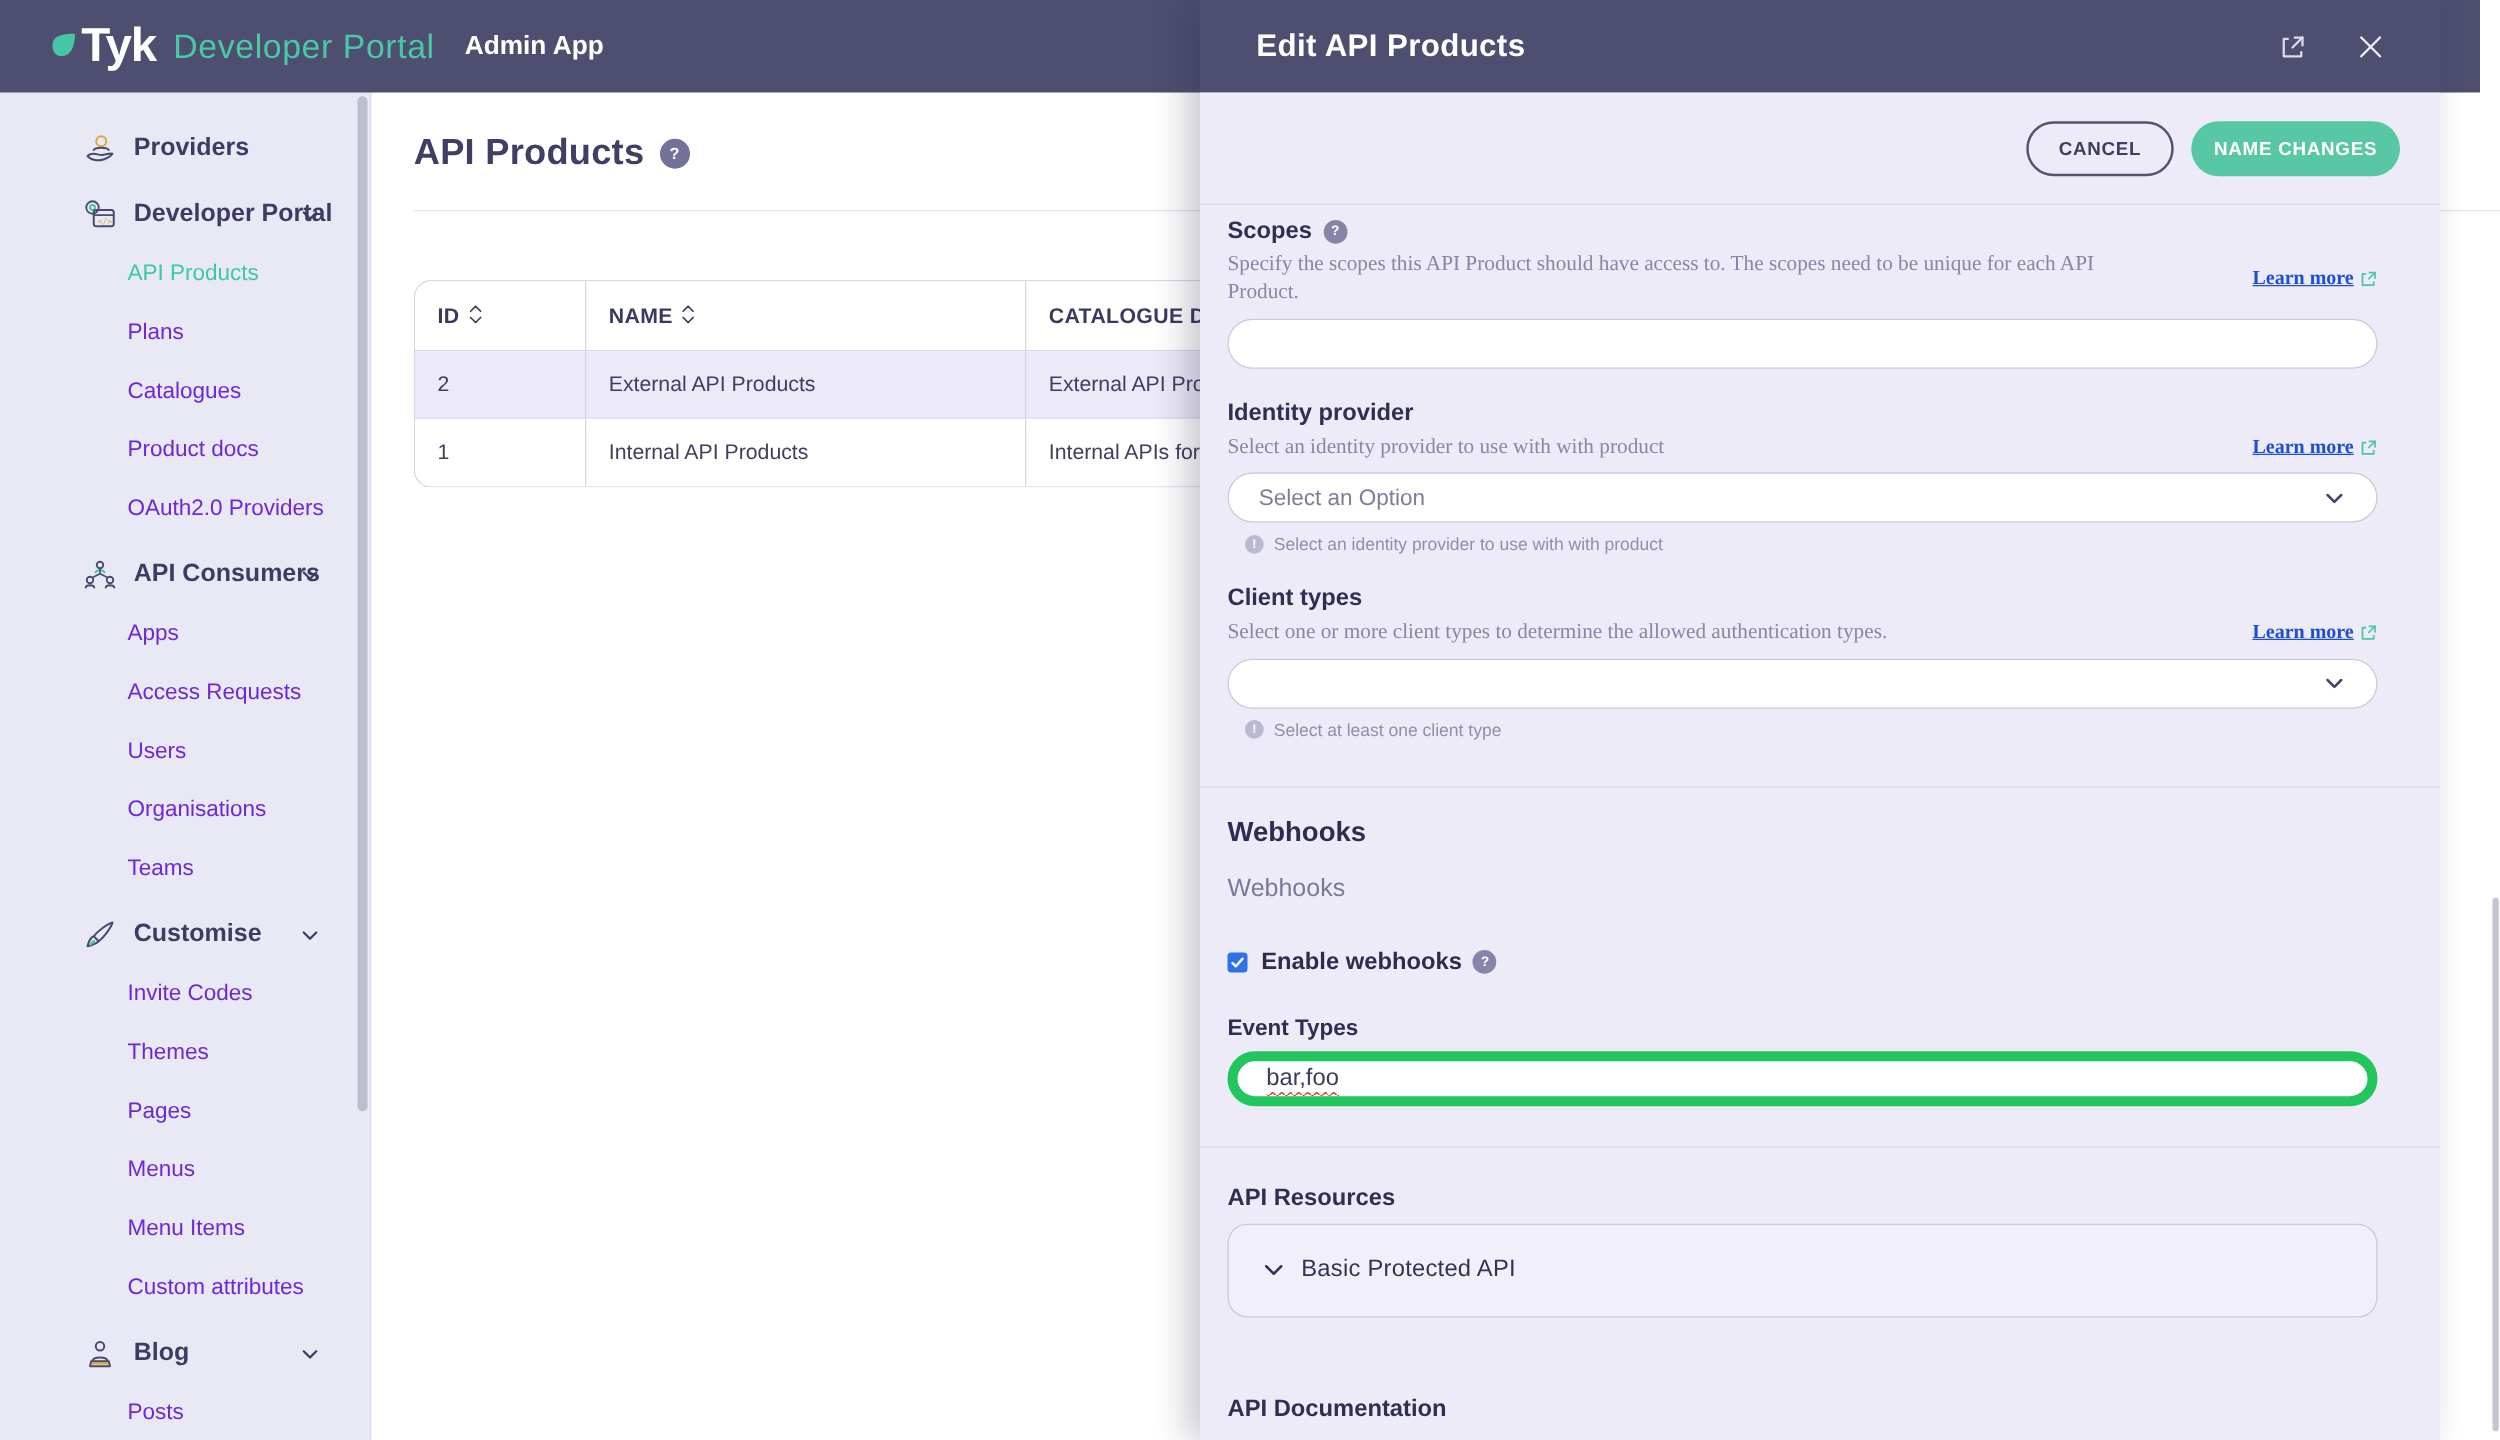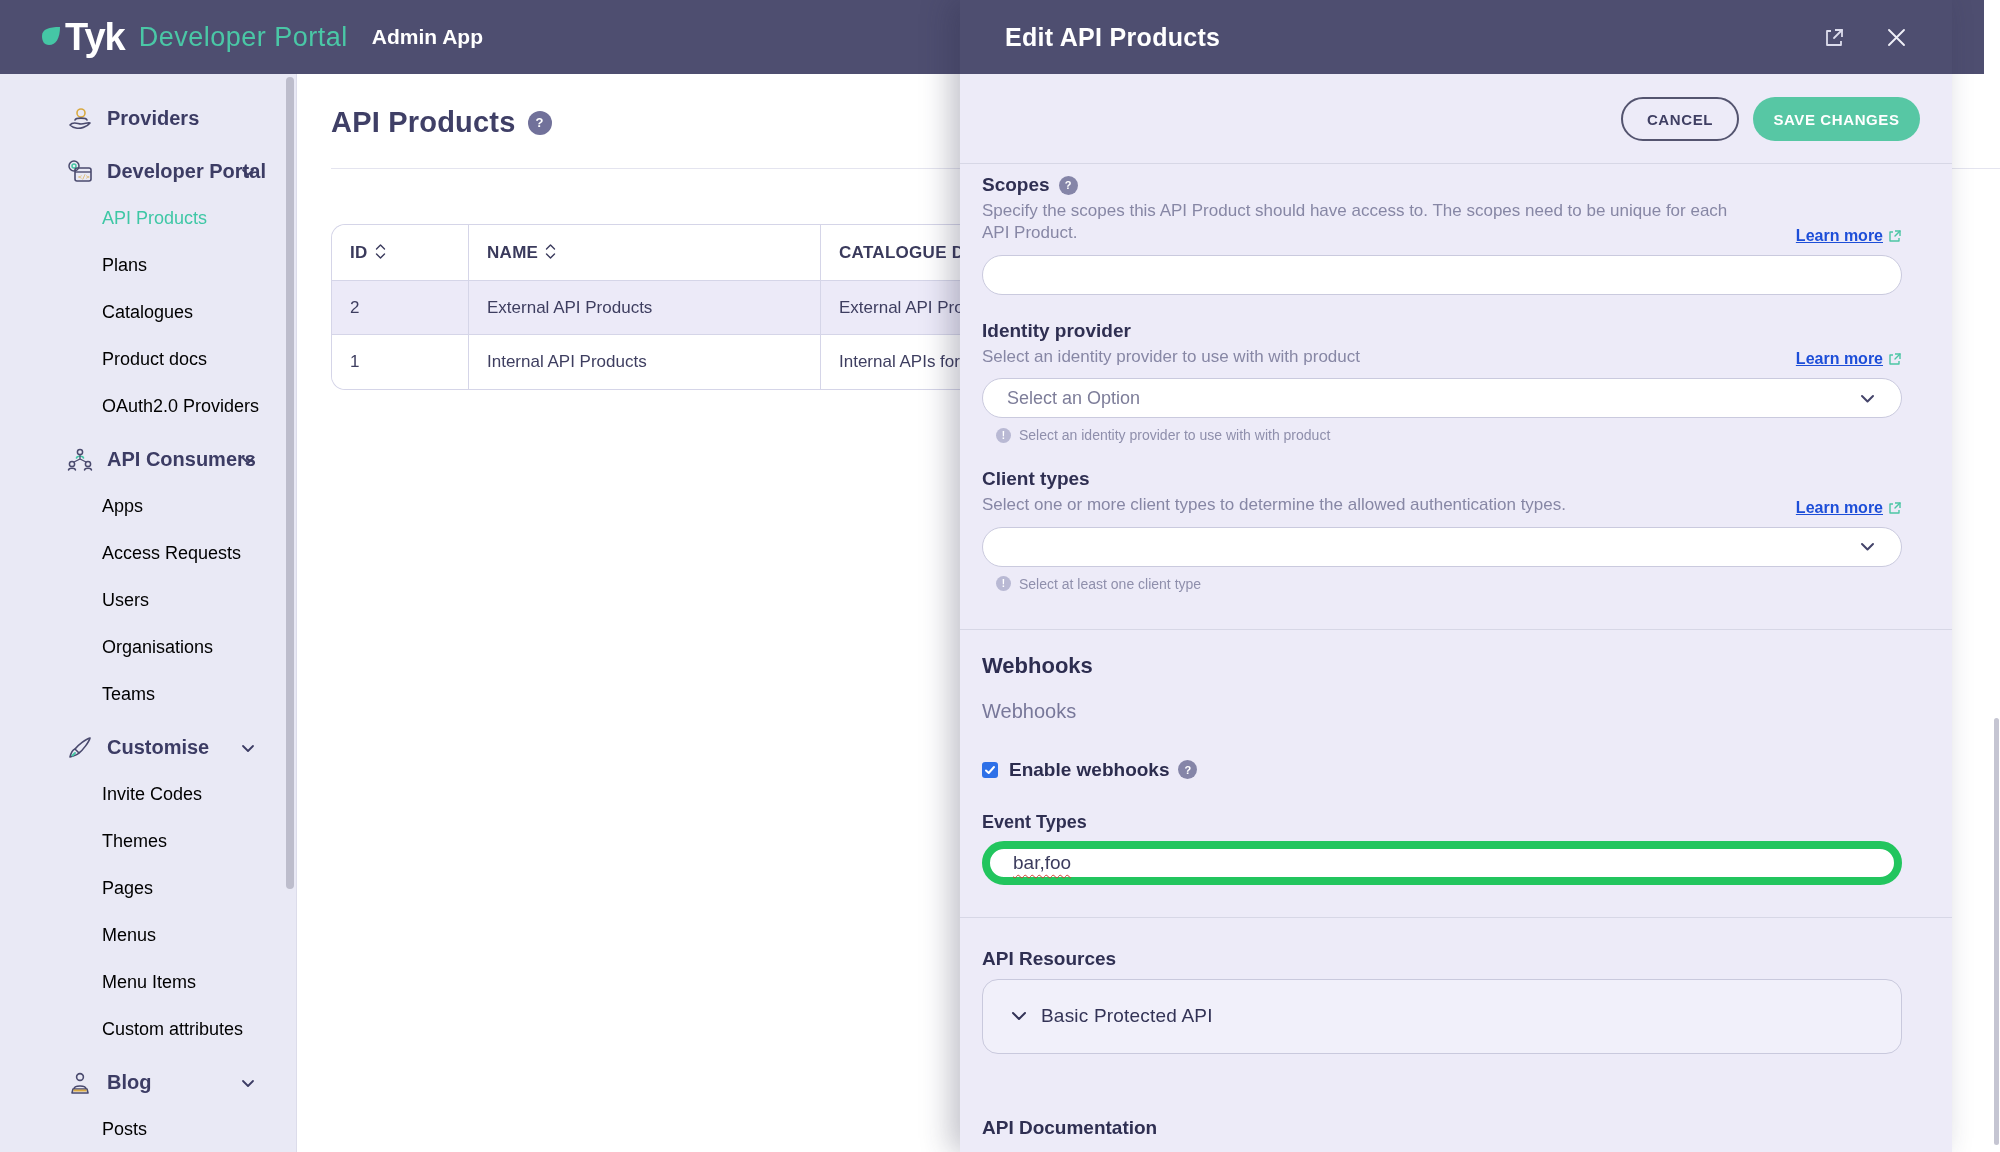--- a/index.html
+++ b/index.html
@@ -16,21 +16,21 @@
   .app-text { color:#ffffff; font-size:21px; font-weight:700; margin-left:24px; }
 
   
   .sidebar { position:absolute; left:0; top:74px; width:297px; height:1078px; background:#E9E9F5; border-right:1px solid #DCDCEA; overflow:hidden; z-index:1; }
   .sidebar-nav { padding-top:15px;padding-left:46px; }
   .nav-row { position:relative; display:flex; align-items:center; height:47px; cursor:pointer; }
   .nav-group { padding-left:20px; margin-top:6px; }
   .nav-group .nav-icon { width:28px; height:28px; margin-right:13px; flex:0 0 auto; }
   .nav-group-label { font-size:20px; font-weight:700; color:#3C3C64; }
   .nav-sub { padding-left:56px; }
-  .nav-sub-label { font-size:18px; color:#000000; }
+  .nav-sub-label { font-size:18px; color:#6d28d9; }
   .nav-sub-label.active { color:#3EC7A5; }
   .nav-chevron { position:absolute; right:40px; top:50%; transform:translateY(-50%); width:16px; height:16px; }
   .sidebar-scrollbar { position:absolute; right:2px; top:3px; width:8px; height:812px; background:#BDBDCC; border-radius:4px; }
 
   
   .main { position:absolute; left:298px; top:74px; width:1702px; height:1078px; background:#ffffff; }
   .page-head { display:flex; align-items:center; margin:32px 0 0 33px; }
   .page-title { font-size:29px; font-weight:700; color:#3F3F66; letter-spacing:0.2px; }
   .help-badge { display:inline-flex; align-items:center; justify-content:center; background:#71719A; color:#fff; border-radius:50%; font-weight:700; }
   .help-badge.lg { width:24px; height:24px; font-size:13px; margin-left:12px; }
@@ -58,21 +58,21 @@
   .panel-hicon + .panel-hicon { margin-left:39px; }
   .panel-body { position:absolute; top:74px; left:0; right:0; bottom:0; background:#EDEBF8; overflow:hidden; }
 
   .btn-row { display:flex; justify-content:flex-end; gap:14px; padding:23px 32px 22px 0; }
   .btn { height:44px; border-radius:22px; font-size:15px; font-weight:700; letter-spacing:0.6px; display:flex; align-items:center; justify-content:center; cursor:pointer; }
   .btn-cancel { width:118px; border:2px solid #54546F; color:#3F3F63; background:transparent; }
   .btn-save { width:167px; background:#57C7A4; color:#ffffff; border:none; }
 
   .p-section { border-top:1px solid #D7D7E6; padding:10px 50px 0 22px; }
   .field-label { font-size:19px; font-weight:700; color:#2F2F52; display:flex; align-items:center; }
-  .desc-row { display:flex; justify-content:space-between; align-items:flex-end; margin-top:4px; }
+  .desc-row { display:flex; justify-content:space-between; align-items:center; margin-top:4px;font-family:Liberation Serif, serif; }
   .desc-text { font-size:17px; color:#8787A5; line-height:1.32; }
   .desc-text.wrap { max-width:750px; }
   .learn-more { font-size:16px; font-weight:600; color:#1d4ed8; text-decoration:underline; white-space:nowrap; display:flex; align-items:center; gap:5px; cursor:pointer; margin-top:1px; }
   .ext-icon { width:14px; height:14px; }
   .pill-input { height:40px; width:920px; background:#ffffff; border:1px solid #CACADE; border-radius:20px; margin-top:10px; display:flex; align-items:center; padding:0 24px; font-size:18px; color:#3C3C5E; }
   .pill-input input { border:none; outline:none; width:100%; font-size:18px; color:#3C3C5E; background:transparent; font-family:inherit; }
   .pill-select { justify-content:space-between; cursor:pointer; }
   .placeholder { color:#7D7D99; font-size:18px; }
   .sel-chevron { width:19px; height:19px; }
   .hint-row { display:flex; align-items:center; gap:8px; margin:9px 0 0 14px; }
@@ -281,21 +281,21 @@
           <path d="M19 4 L11 12" stroke="#DCDCEC" stroke-width="1.8" stroke-linecap="round"></path>
         </svg>
       <svg class="panel-hicon" viewBox="0 0 23 23" fill="none">
           <path d="M4 4 L19 19 M19 4 L4 19" stroke="#EFEFF7" stroke-width="1.9" stroke-linecap="round"></path>
         </svg>
     </div>
 
     <div class="panel-body">
       <div class="btn-row">
         <button class="btn btn-cancel">CANCEL</button>
-        <button class="btn btn-save">SAVE CHANGES</button>
+        <button class="btn btn-save">NAME CHANGES</button>
       </div>
 
       <div class="p-section">
         <div class="field-label">
           <span>Scopes</span>
           <span class="help-badge sm">?</span>
         </div>
         <div class="desc-row">
           <div class="desc-text wrap">Specify the scopes this API Product should have access to. The scopes need to be unique for each API Product.</div>
           <span class="learn-more">

